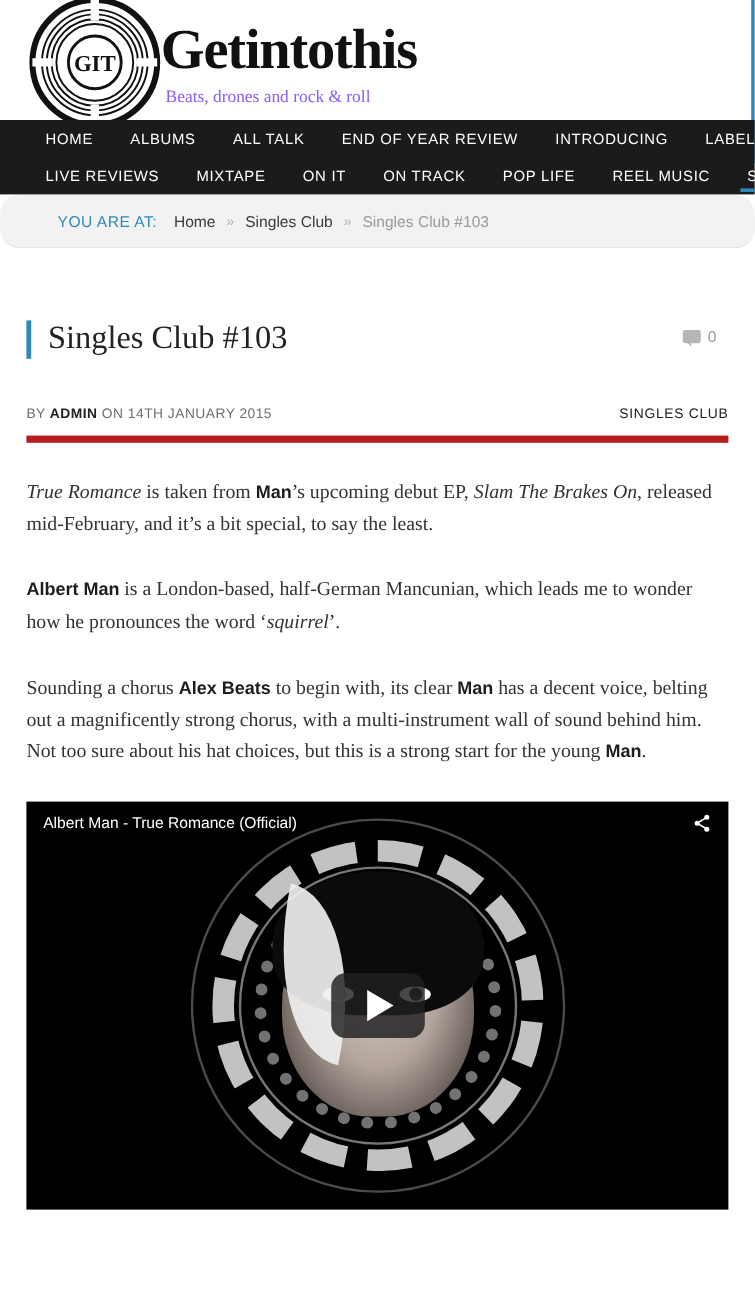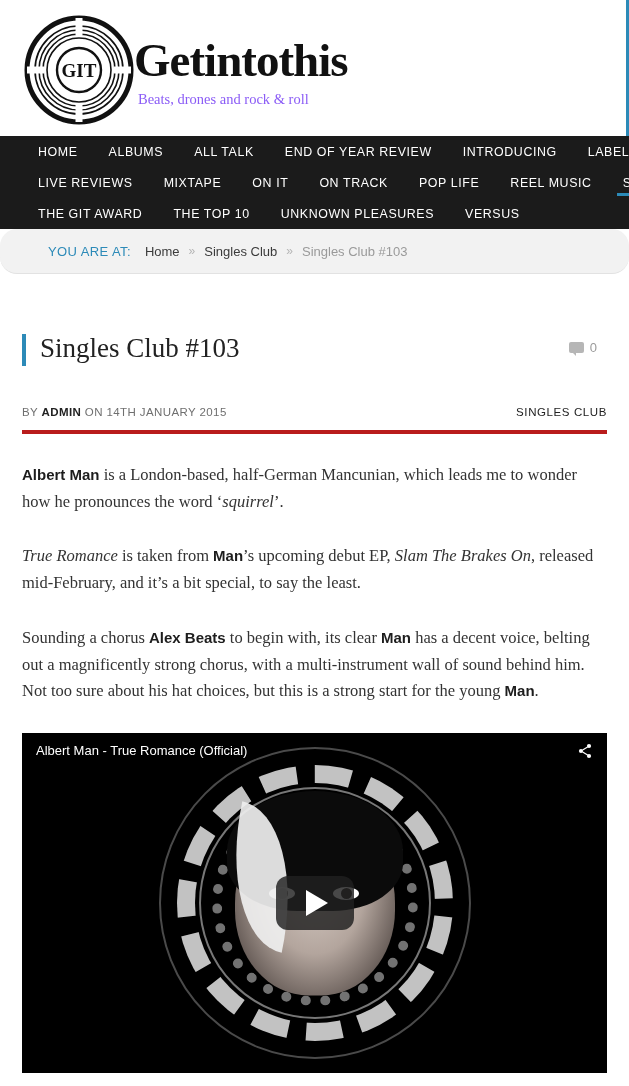--- a/index.html
+++ b/index.html
@@ -8,21 +8,21 @@
     background: #ffffff;
     font-family: "Liberation Sans", sans-serif;
   }
   body { width: 629px; height: 1086px; overflow: hidden; position: relative; }
 
   
   .site-header {
     display: flex;
     align-items: center;
     padding: 14px 0 10px 24px;
-    height: 136px;
+    height: 100px;
   }
   .logo-mark { flex: 0 0 auto; width: 110px; height: 110px; position: relative; }
   .logo-mark svg { display: block; }
   .logo-text { margin-left: 0; padding-top: 4px; }
   .logo-title {
     font-family: "Liberation Serif", serif;
     font-weight: bold;
     font-size: 47px;
     line-height: 1;
     color: #111;
@@ -115,21 +115,21 @@
   .comment-bubble::after {
     content: ""; position: absolute; left: 3px; bottom: -3px;
     border-left: 4px solid transparent;
     border-right: 0 solid transparent;
     border-top: 4px solid #b6b6b6;
   }
 
   .meta-row {
     display: flex; justify-content: space-between; align-items: center;
     margin-top: 40px; padding-bottom: 12px;
-    border-bottom: 4px solid #b91c1c;
+    border-bottom: 6px solid #b91c1c;
     font-size: 11.5px; letter-spacing: .4px;
     color: #6f6f6f; text-transform: uppercase;
   }
   .meta-author { color: #222; font-weight: bold; }
   .meta-cat { color: #222; font-weight: normal; letter-spacing: .6px; }
 
   .post-body { margin-top: 28px; }
   .post-body p {
     font-family: "Liberation Serif", serif;
     font-size: 16.5px;
@@ -264,26 +264,20 @@
   </div>
   <div class="nav-row">
     <span class="nav-item">LIVE REVIEWS</span>
     <span class="nav-item">MIXTAPE</span>
     <span class="nav-item">ON IT</span>
     <span class="nav-item">ON TRACK</span>
     <span class="nav-item">POP LIFE</span>
     <span class="nav-item">REEL MUSIC</span>
     <span class="nav-item active">SINGLES CLUB</span>
   </div>
-  <div class="nav-row">
-    <span class="nav-item">THE GIT AWARD</span>
-    <span class="nav-item">THE TOP 10</span>
-    <span class="nav-item">UNKNOWN PLEASURES</span>
-    <span class="nav-item">VERSUS</span>
-  </div>
 </nav>
 
 <div class="breadcrumb-bar">
   <span class="crumb-label">YOU ARE AT:</span>
   <span class="crumb">Home</span>
   <span class="crumb-sep">»</span>
   <span class="crumb">Singles Club</span>
   <span class="crumb-sep">»</span>
   <span class="crumb current">Singles Club #103</span>
 </div>
@@ -307,25 +301,25 @@
       <span class="meta-author">ADMIN</span>
       <span>ON</span>
       <span>14TH JANUARY 2015</span>
     </div>
     <div class="meta-cat">SINGLES CLUB</div>
   </div>
 
   <div class="post-body">
 
     <p>
+      <i>True Romance</i><span> is taken from </span><b>Man</b><span>’s upcoming debut EP, </span><i>Slam The Brakes On</i><span>, released mid-February, and it’s a bit special, to say the least.</span>
+    </p>
+
+    <p>
       <b>Albert Man</b><span> is a London-based, half-German Mancunian, which leads me to wonder how he pronounces the word ‘</span><i>squirrel</i><span>’.</span>
-    </p>
-
-    <p>
-      <i>True Romance</i><span> is taken from </span><b>Man</b><span>’s upcoming debut EP, </span><i>Slam The Brakes On</i><span>, released mid-February, and it’s a bit special, to say the least.</span>
     </p>
 
     <p>
       <span>Sounding a chorus </span><b>Alex Beats</b><span> to begin with, its clear </span><b>Man</b><span> has a decent voice, belting out a magnificently strong chorus, with a multi-instrument wall of sound behind him. Not too sure about his hat choices, but this is a strong start for the young </span><b>Man</b><span>.</span>
     </p>
   </div>
 
   <div class="video">
     <div class="video-title">Albert Man - True Romance (Official)</div>
     <div class="video-share">

